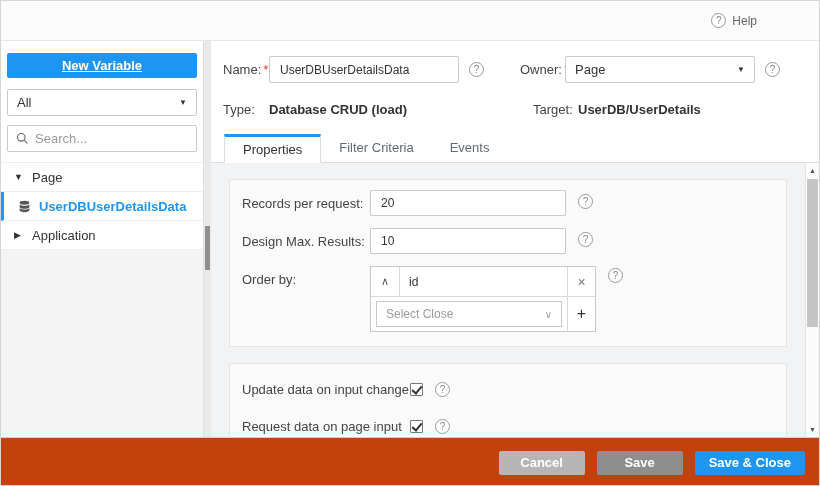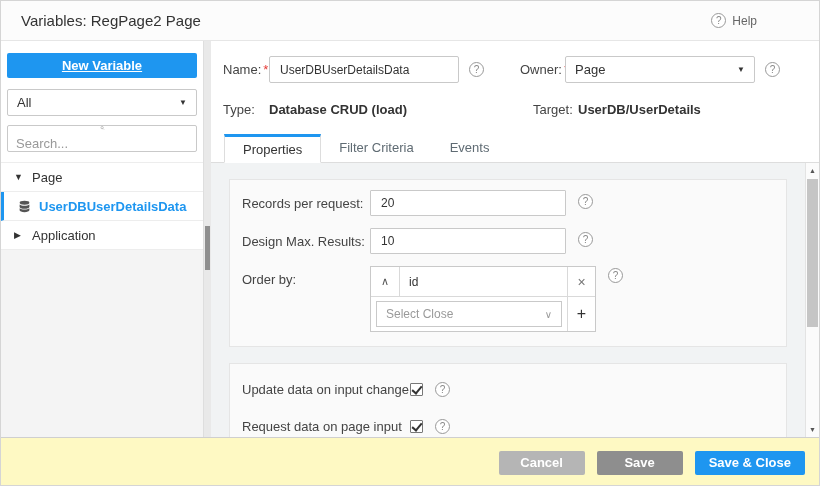--- a/index.html
+++ b/index.html
@@ -33,21 +33,21 @@
     font-family:"Liberation Sans", sans-serif;
   }
   .fake-select {
     margin-top:11px; height:27px; background:#fff; border:1px solid #c9c9c9;
     border-radius:2px; display:flex; align-items:center; padding:0 9px;
     font-size:13px; color:#333; cursor:pointer;
   }
   .fake-select .arrow { margin-left:auto; font-size:8px; color:#333; }
   .search-box {
     margin-top:9px; height:27px; background:#fff; border:1px solid #c9c9c9;
-    border-radius:2px; display:flex; align-items:center; padding:0 8px; gap:6px;flex-direction:column;
+    border-radius:2px; display:flex; align-items:center; padding:0 8px; gap:6px;
   }
   .search-box input {
     border:none; outline:none; flex:1; font-size:13px; color:#555; width:100%;
     font-family:"Liberation Sans", sans-serif; background:transparent;
   }
   .search-box input::placeholder { color:#999; }
   .tree { background:#fff; border-top:1px solid #ededed; }
   .tree-row {
     height:29px; display:flex; align-items:center; padding-left:13px;
     border-bottom:1px solid #ededed; background:#fff; cursor:pointer; gap:8px;
@@ -146,35 +146,34 @@
   
   .main-scroll {
     position:absolute; top:0; right:0; bottom:0; width:14px;
     background:#fbfbfb; border-left:1px solid #e3e3e3;
   }
   .ms-arrow { position:absolute; left:0; right:0; text-align:center; font-size:7px; color:#555; cursor:pointer; }
   .ms-up { top:4px; } .ms-down { bottom:4px; }
   .ms-thumb { position:absolute; left:1px; width:11px; top:16px; height:148px; background:#c5c5c5; cursor:pointer; }
   
   .dlg-footer {
-    height:50px; background:#fef9c3; border-top:1px solid #cfcfcf;
+    height:50px; background:#c2410c; border-top:1px solid #cfcfcf;
     display:flex; align-items:center; justify-content:flex-end; gap:12px;
     padding-right:14px;
   }
   .fbtn {
     min-width:86px; height:24px; border:none; border-radius:2px; color:#fff;
     font-size:13px; font-weight:bold; cursor:pointer; padding:0 14px;
     font-family:"Liberation Sans", sans-serif;
   }
 </style>
 </head>
 <body>
 
 <div class="dlg-header">
-  <div class="dlg-title">Variables: RegPage2 Page</div>
   <div class="help-group">
     <span class="qcircle">?</span>
     <span>Help</span>
   </div>
 </div>
 
 <div class="dlg-body">
 
   <div class="sidebar">
     <div class="sidebar-inner">

